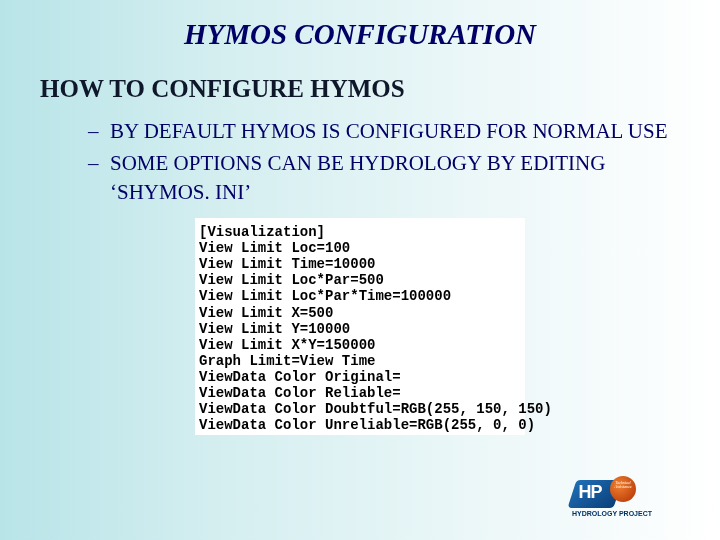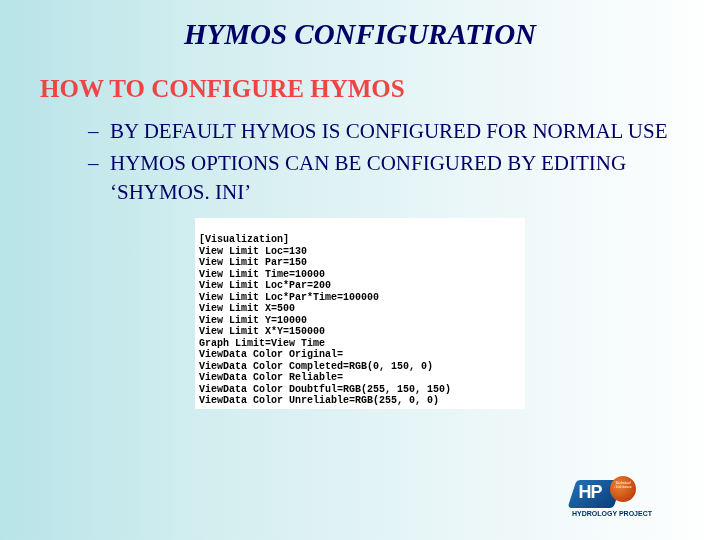--- a/index.html
+++ b/index.html
@@ -18,21 +18,21 @@
   .title {
     font-style: italic;
     font-weight: bold;
     font-size: 29px;
     color: #000066;
     text-align: center;
     margin-bottom: 24px;
   }
   .subtitle {
     font-size: 25px;
-    color: #ef4444;
+    color: #0f172a;
     margin-bottom: 14px;
     margin-left: 0px;
   }
   .bullets {
     list-style: none;
     margin-left: 48px;
     font-family: Liberation Serif, serif;
   }
   .bullets li {
     font-size: 21px;
@@ -45,23 +45,23 @@
   .bullets li::before {
     content: "–";
     position: absolute;
     left: 0;
     top: 0;
   }
   .ini-block {
     background: #ffffff;
     width: 330px;
     margin: 12px auto 0 auto;
-    padding: 16px 4px 2px 4px;
+    padding: 6px 4px 2px 4px;
     font-family: "Courier New", Courier, monospace;
-    font-size: 10px;
+    font-size: 14px;
     font-weight: bold;
     line-height: 1.15;
     color: #000;
   }
   .ini-line { white-space: pre; }
   .logo {
     position: absolute;
     right: 28px;
     bottom: 12px;
     width: 120px;
@@ -102,36 +102,34 @@
   }
 </style>
 </head>
 <body>
 
 <div class="slide">
   <h1 class="title">HYMOS CONFIGURATION</h1>
   <h2 class="subtitle">HOW TO CONFIGURE HYMOS</h2>
   <ul class="bullets">
     <li>BY DEFAULT HYMOS IS CONFIGURED FOR NORMAL USE</li>
-    <li>HYMOS OPTIONS CAN BE CONFIGURED BY EDITING ‘SHYMOS. INI’</li>
+    <li>SOME OPTIONS CAN BE HYDROLOGY BY EDITING ‘SHYMOS. INI’</li>
   </ul>
 
   <div class="ini-block">
     <div class="ini-line">[Visualization]</div>
-    <div class="ini-line">View Limit Loc=130</div>
-    <div class="ini-line">View Limit Par=150</div>
+    <div class="ini-line">View Limit Loc=100</div>
     <div class="ini-line">View Limit Time=10000</div>
-    <div class="ini-line">View Limit Loc*Par=200</div>
+    <div class="ini-line">View Limit Loc*Par=500</div>
     <div class="ini-line">View Limit Loc*Par*Time=100000</div>
     <div class="ini-line">View Limit X=500</div>
     <div class="ini-line">View Limit Y=10000</div>
     <div class="ini-line">View Limit X*Y=150000</div>
     <div class="ini-line">Graph Limit=View Time</div>
     <div class="ini-line">ViewData Color Original=</div>
-    <div class="ini-line">ViewData Color Completed=RGB(0, 150, 0)</div>
     <div class="ini-line">ViewData Color Reliable=</div>
     <div class="ini-line">ViewData Color Doubtful=RGB(255, 150, 150)</div>
     <div class="ini-line">ViewData Color Unreliable=RGB(255, 0, 0)</div>
   </div>
 
   <div class="logo">
     <div class="logo-hp">
       <div class="shape">
           <span class="hp-text">HP</span>
         </div>

